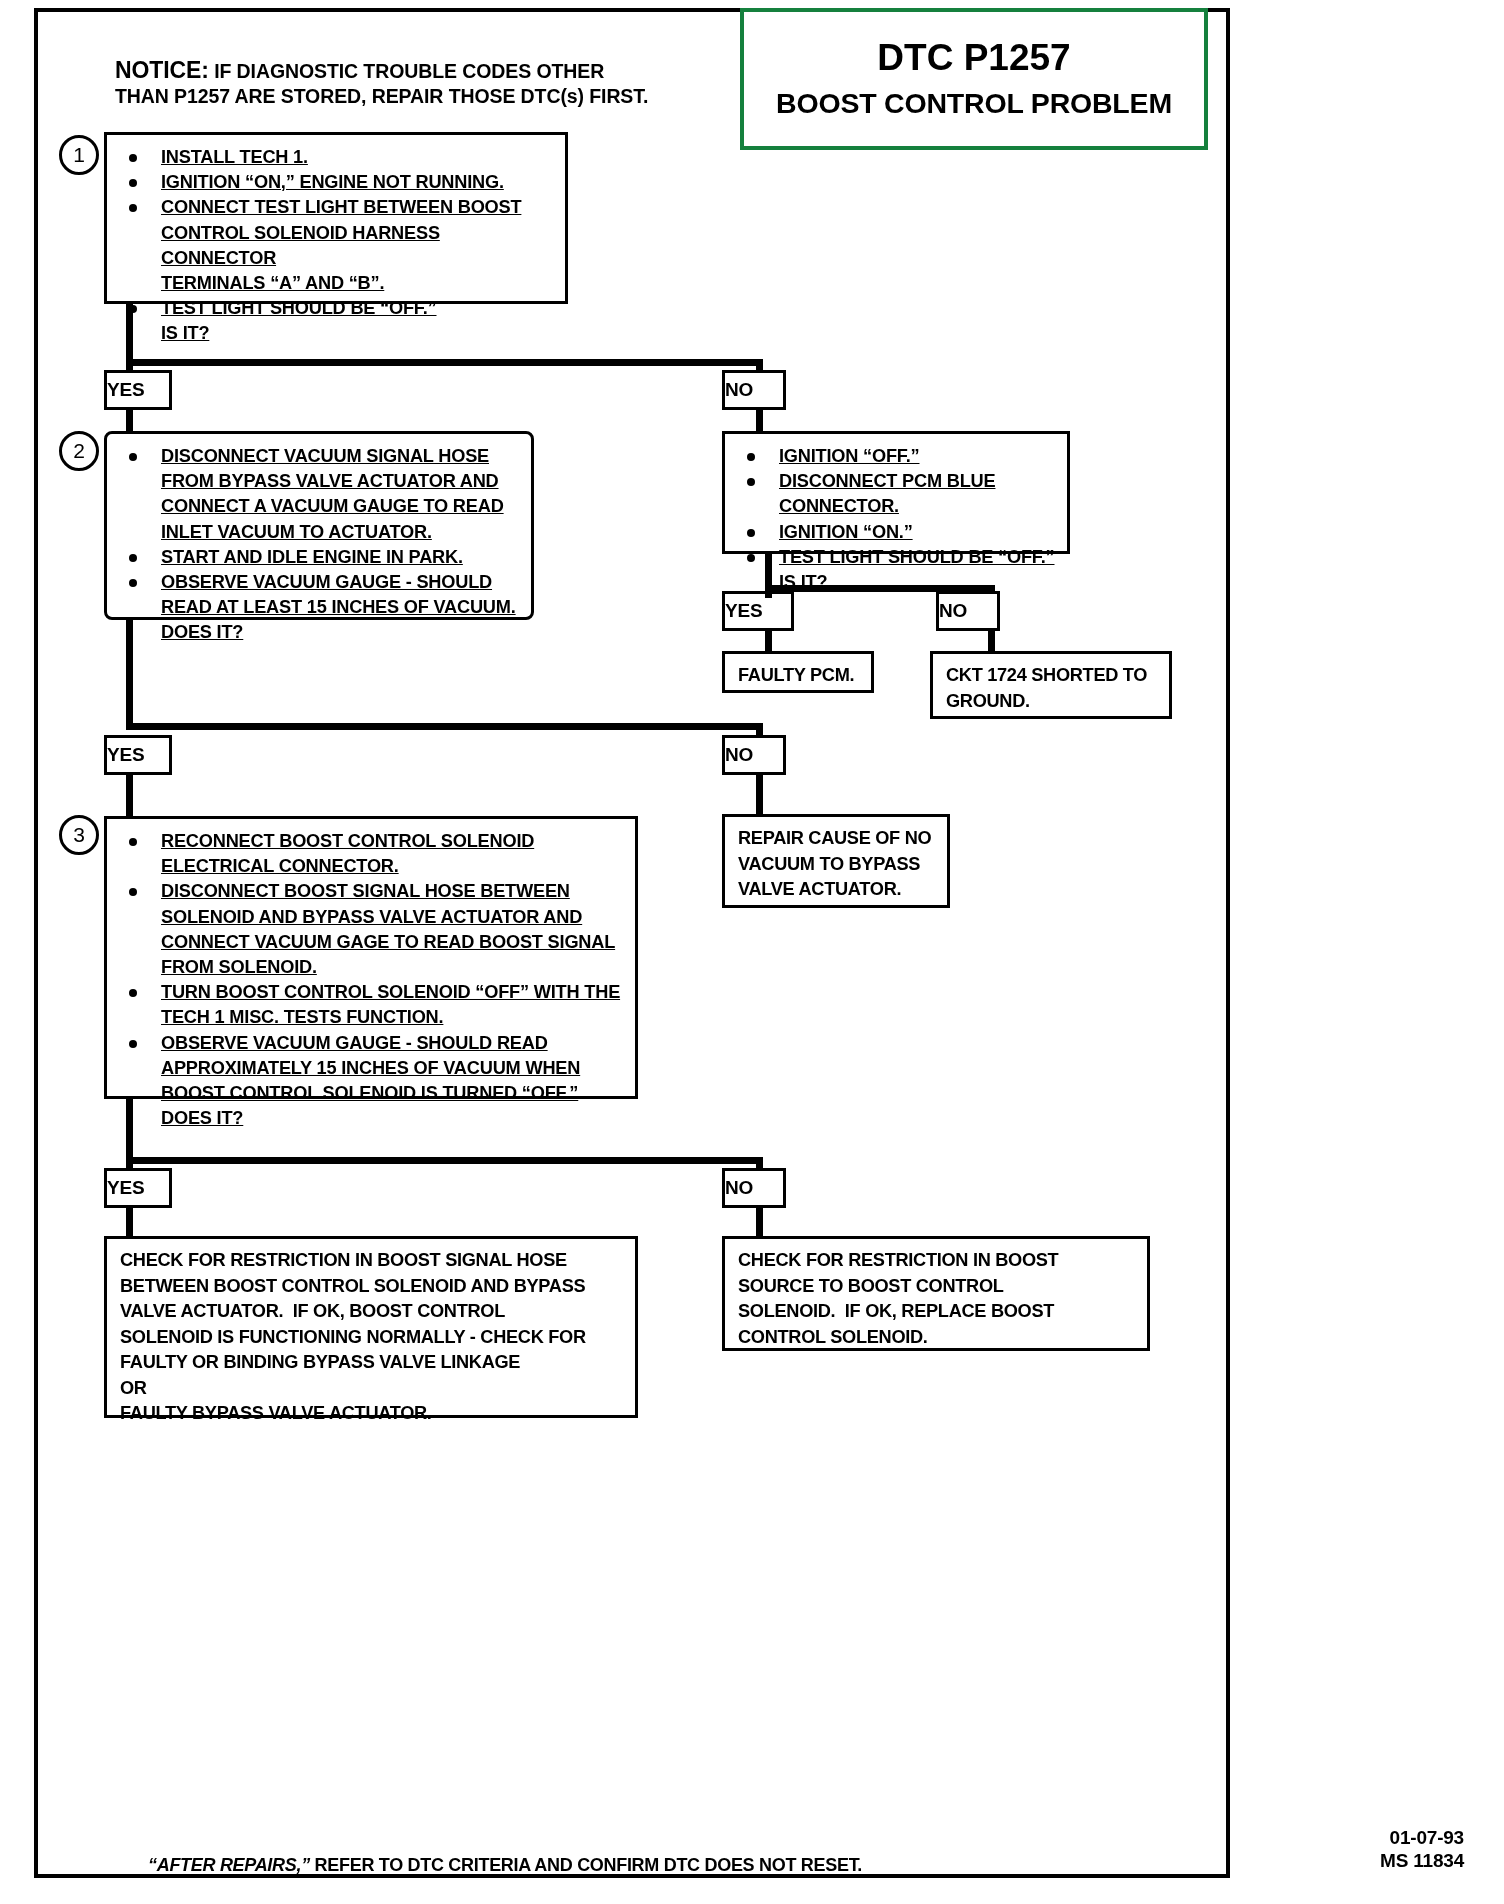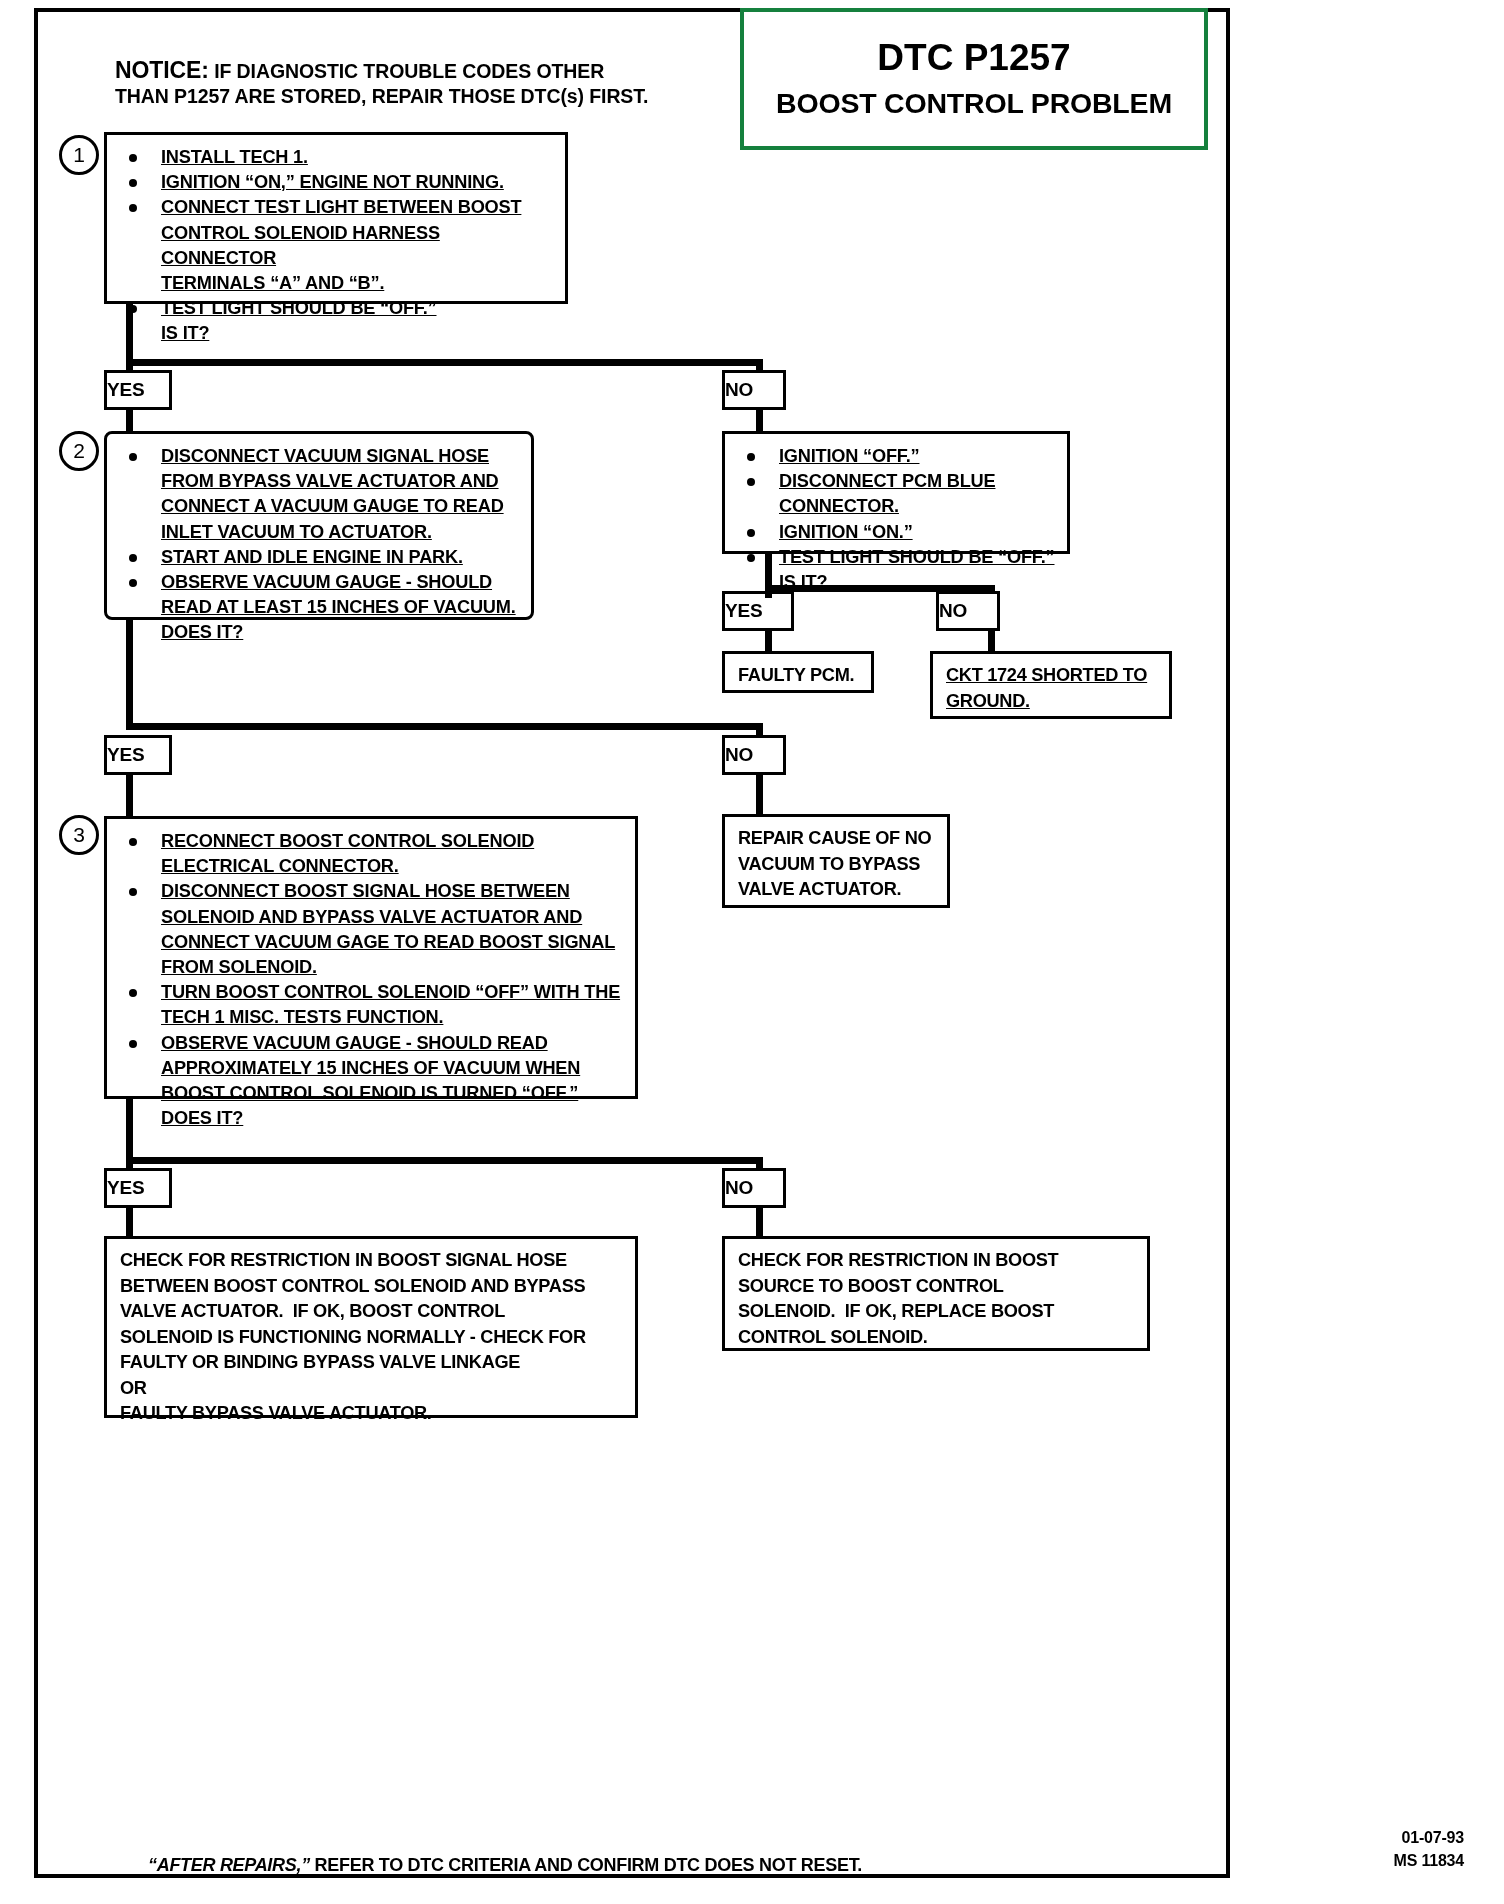--- a/index.html
+++ b/index.html
@@ -90,21 +90,21 @@
   .hline{background:#000;height:7px;}
 
   
   .footer-note{
     left:148px; top:1855px; width:900px;
     font-size:18px; font-weight:bold; letter-spacing:-0.3px;
   }
   .footer-note i{font-style:italic;}
   .footer-code{
     right:40px; top:1826px; text-align:right;
-    font-size:16px; font-weight:bold; line-height:23px; letter-spacing:-0.2px;
+    font-size:19px; font-weight:bold; line-height:23px; letter-spacing:-0.2px;
   }
 </style>
 </head>
 <body>
 
 <div id="page">
 
   <div id="frame" class="abs"></div>
 
   <div class="abs notice">
@@ -205,21 +205,21 @@
   <div class="abs yn" style="left:722px; top:591px; width:72px;">YES</div>
   <div class="abs yn" style="left:936px; top:591px; width:64px;">NO</div>
   <div class="abs vline" style="left:765px; top:585px; height:13px;"></div>
   <div class="abs vline" style="left:765px; top:629px; height:25px;"></div>
   <div class="abs vline" style="left:988px; top:629px; height:25px;"></div>
 
   <div class="abs resbox" style="left:722px; top:651px; width:152px; height:42px;">
     <span class="ln">FAULTY PCM.</span>
   </div>
 
-  <div class="abs resbox" style="left:930px; top:651px; width:242px; height:68px;text-decoration:underline;">
+  <div class="abs resbox" style="left:930px; top:651px; width:242px; height:68px;">
     <span class="ln">CKT 1724 SHORTED TO</span>
     <span class="ln">GROUND.</span>
   </div>
 
   <div class="abs vline" style="left:126px; top:620px; height:110px;"></div>
   <div class="abs hline" style="left:126px; top:723px; width:637px;"></div>
   <div class="abs vline" style="left:756px; top:723px; height:14px;"></div>
   <div class="abs yn" style="left:104px; top:735px; width:68px;">YES</div>
   <div class="abs yn" style="left:722px; top:735px; width:64px;">NO</div>
   <div class="abs vline" style="left:126px; top:773px; height:48px;"></div>

